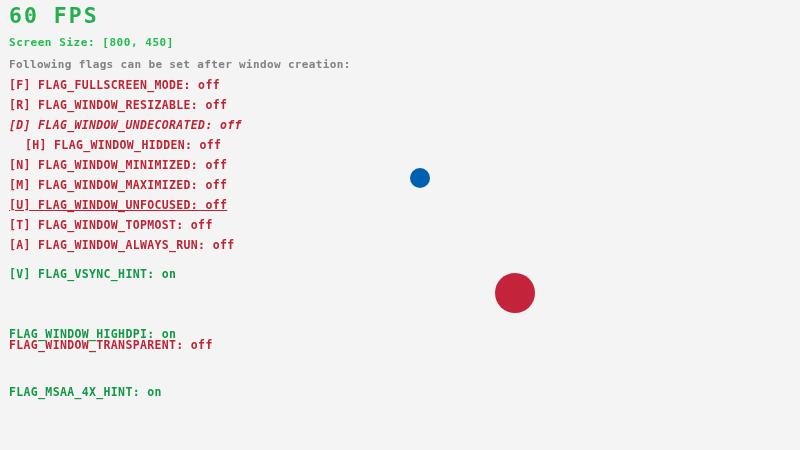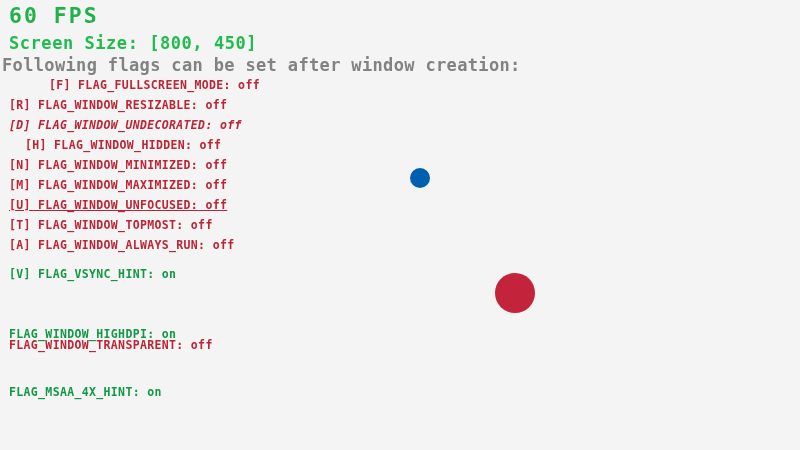--- a/index.html
+++ b/index.html
@@ -38,31 +38,31 @@
     color: #21b04b;
     font-family: "DejaVu Sans Mono", monospace;
     transform: scaleX(1.02);
     transform-origin: left top;
   }
 
   
   #screen-size-label {
     left: 9px;
     top: 37px;
-    font-size: 17px;
+    font-size: 11px;
     line-height: 12px;
     letter-spacing: 0.55px;
     font-weight: bold;
     color: #22bb4e;
   }
 
   
   .section-heading {
-    left: 2px;
-    font-size: 17px;
+    left: 9px;
+    font-size: 11px;
     line-height: 12px;
     letter-spacing: 0.35px;
     color: #828282;
     font-weight: bold;
   }
   #heading-after  { top: 59px; }
   #heading-before { top: 299px; }
 
   
   .flag-row {
@@ -100,21 +100,21 @@
 
 <div id="screen" style="background: rgb(244, 244, 244);">
 
   <div class="abs" id="fps-counter" style="color: rgb(33, 176, 75);">60 FPS</div>
 
   <div class="abs" id="screen-size-label" style="color: rgb(34, 187, 78);">Screen Size: [800, 450]</div>
 
   <div class="abs section-heading" id="heading-after" style="color: rgb(130, 130, 130);">Following flags can be set after window creation:</div>
 
   <div id="flags-after-creation">
-      <div class="abs flag-row flag-off" style="top: 79px; color: rgb(190, 36, 52); margin-left: 40px;">[F] FLAG_FULLSCREEN_MODE: off</div>
+      <div class="abs flag-row flag-off" style="top: 79px; color: rgb(190, 36, 52);">[F] FLAG_FULLSCREEN_MODE: off</div>
       <div class="abs flag-row flag-off" style="top: 99px; color: rgb(190, 36, 52);">[R] FLAG_WINDOW_RESIZABLE: off</div>
       <div class="abs flag-row flag-off" style="top: 119px; color: rgb(190, 36, 52); font-style: italic;">[D] FLAG_WINDOW_UNDECORATED: off</div>
       <div class="abs flag-row flag-off" style="top: 139px; color: rgb(190, 36, 52); margin-left: 16px;">[H] FLAG_WINDOW_HIDDEN: off</div>
       <div class="abs flag-row flag-off" style="top: 159px; color: rgb(190, 36, 52);">[N] FLAG_WINDOW_MINIMIZED: off</div>
       <div class="abs flag-row flag-off" style="top: 179px; color: rgb(190, 36, 52);">[M] FLAG_WINDOW_MAXIMIZED: off</div>
       <div class="abs flag-row flag-off" style="top: 199px; color: rgb(190, 36, 52); text-decoration: underline;">[U] FLAG_WINDOW_UNFOCUSED: off</div>
       <div class="abs flag-row flag-off" style="top: 219px; color: rgb(190, 36, 52); text-align: center;">[T] FLAG_WINDOW_TOPMOST: off</div>
       <div class="abs flag-row flag-off" style="top: 239px; color: rgb(190, 36, 52);">[A] FLAG_WINDOW_ALWAYS_RUN: off</div>
       <div class="abs flag-row flag-on" style="top: 259px; color: rgb(17, 153, 68);">[V] FLAG_VSYNC_HINT: on</div>
     </div>

